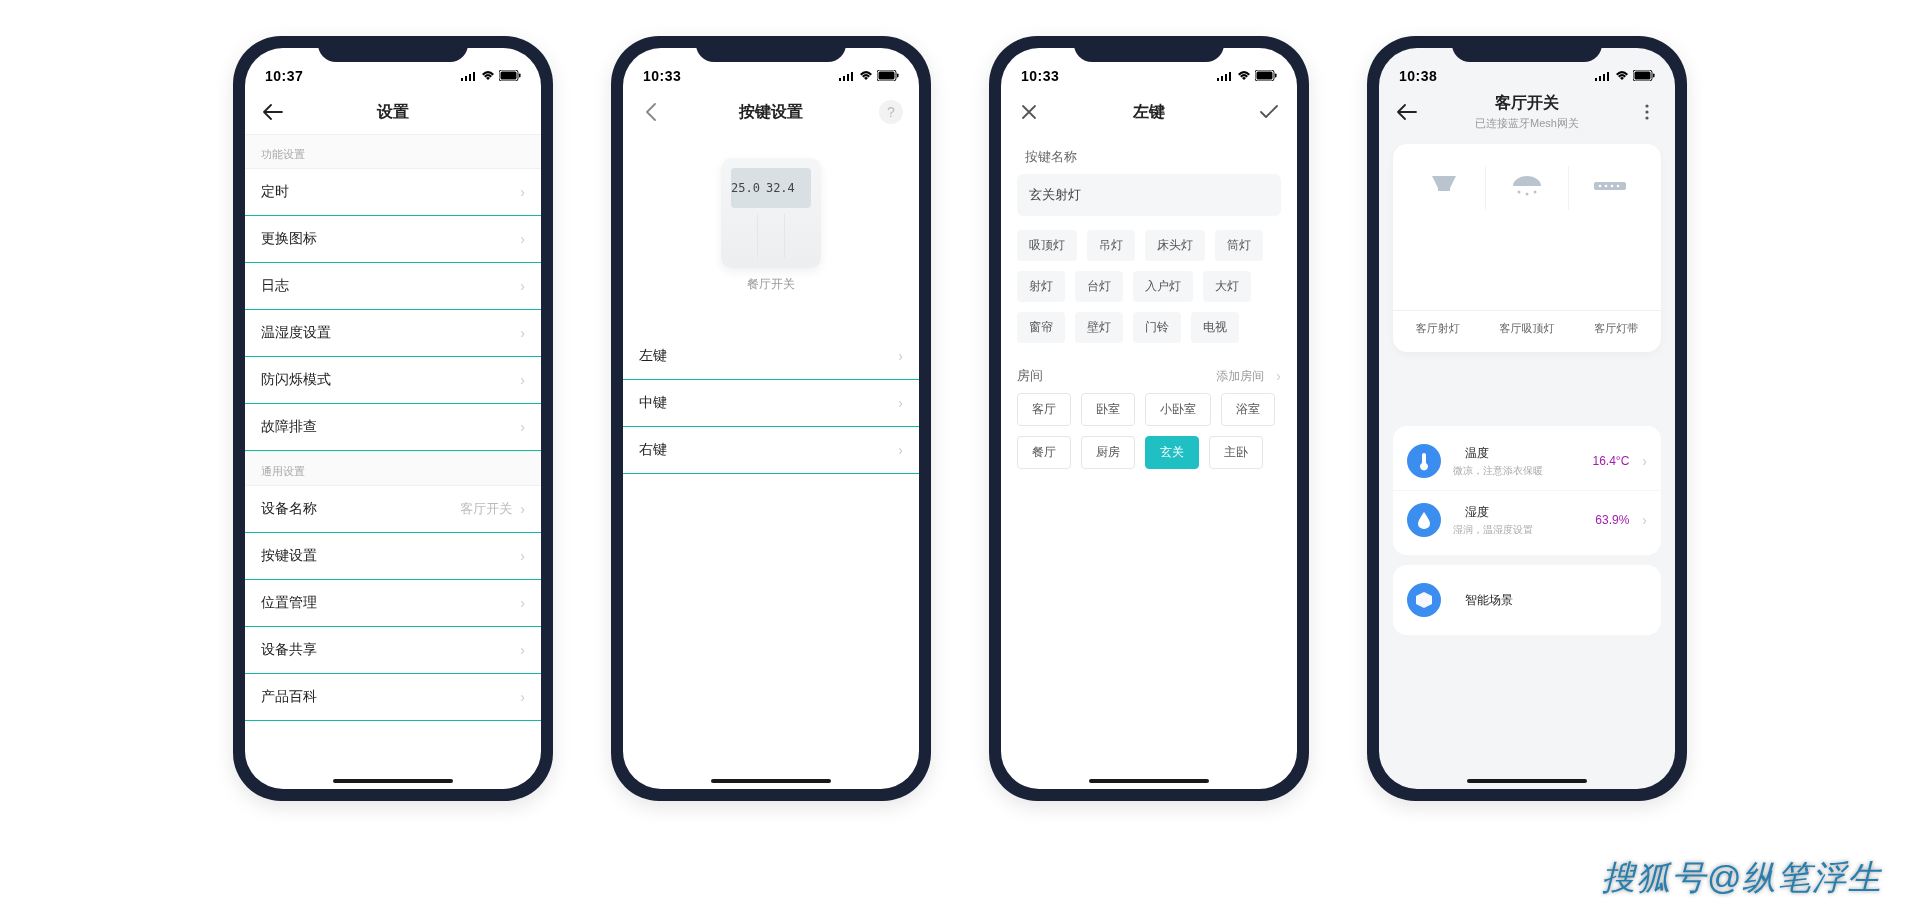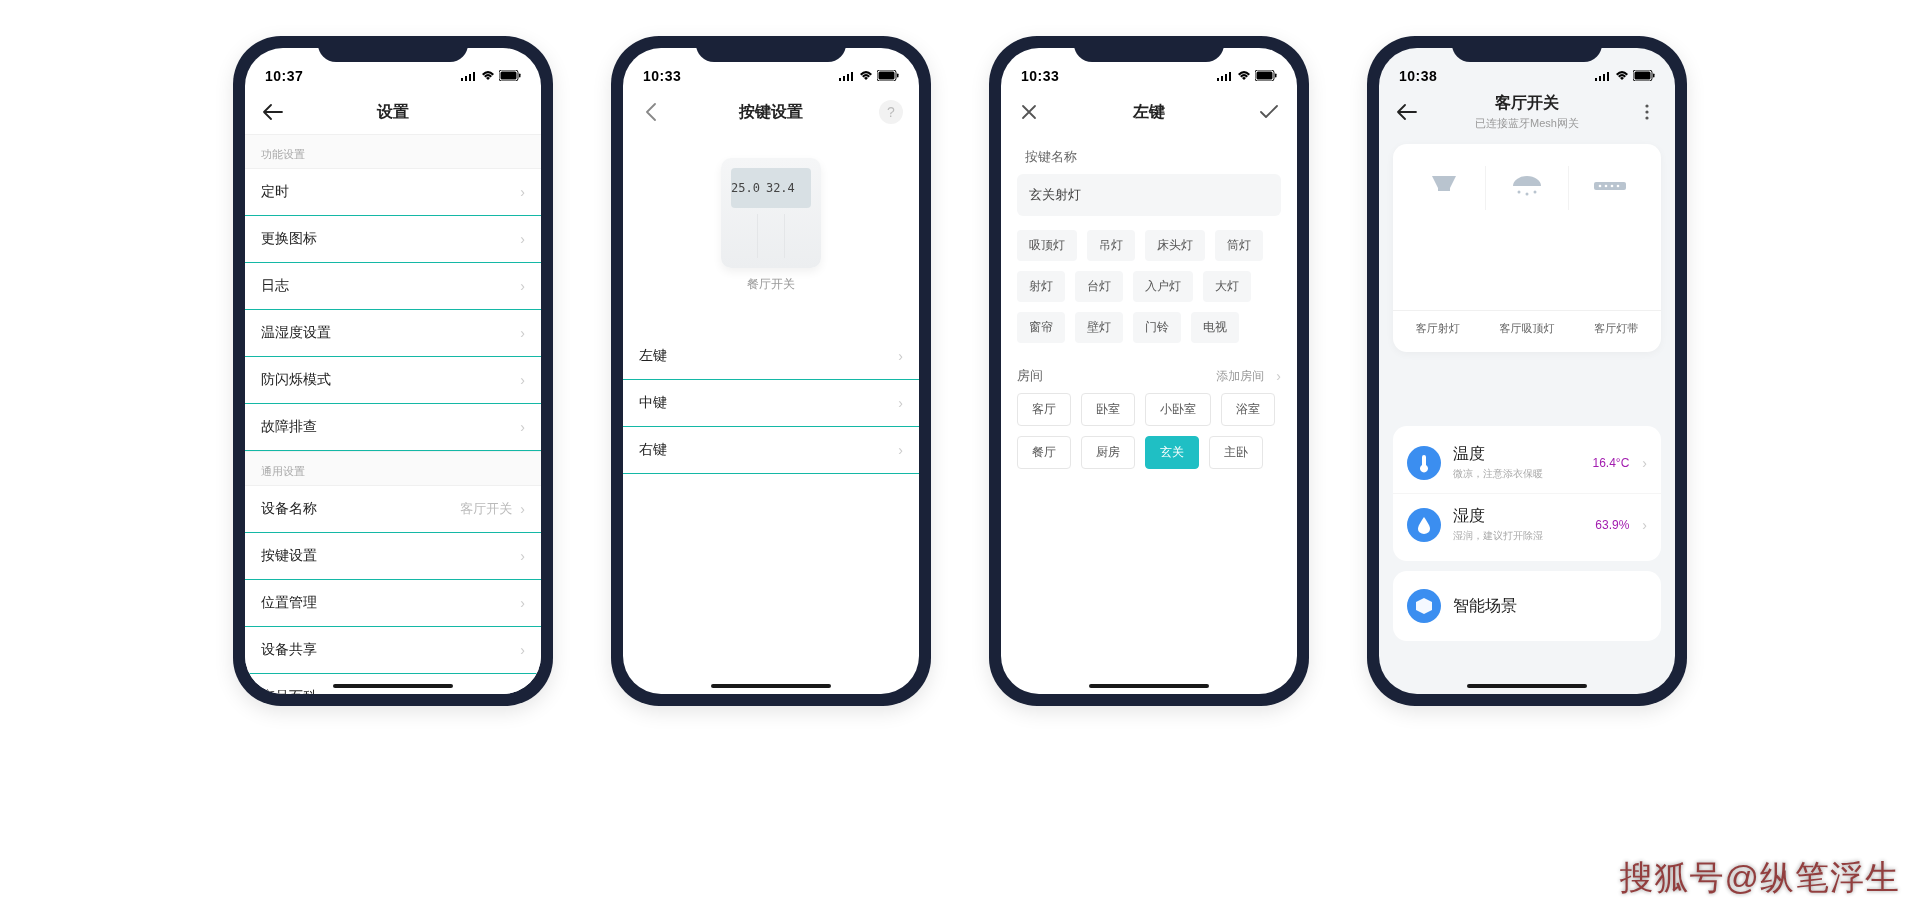--- a/index.html
+++ b/index.html
@@ -1,18 +1,18 @@
 <!DOCTYPE html>
 <html><head>
 <meta charset="utf-8">
 <style>
   * { box-sizing: border-box; margin: 0; padding: 0; }
   body { background: #ffffff; font-family: -apple-system, "PingFang SC", "Helvetica Neue", Arial, sans-serif; width: 1920px; height: 907px; overflow: hidden; position: relative; }
   .phones { display: flex; justify-content: center; gap: 58px; padding-top: 36px; }
-  .phone { width: 320px; height: 670px; background: #1a2238; border-radius: 48px; padding: 12px; position: relative; box-shadow: 0 6px 20px rgba(0,0,0,.1); }
+  .phone { width: 320px; height: 765px; background: #1a2238; border-radius: 48px; padding: 12px; position: relative; box-shadow: 0 6px 20px rgba(0,0,0,.1); }
   .screen { width: 100%; height: 100%; background: #fff; border-radius: 38px; overflow: hidden; position: relative; }
   .notch { position: absolute; top: 0; left: 50%; transform: translateX(-50%); width: 150px; height: 26px; background: #1a2238; border-radius: 0 0 18px 18px; z-index: 10; }
   .status-bar { height: 42px; display: flex; justify-content: space-between; align-items: center; padding: 14px 20px 0; font-size: 14px; font-weight: 600; }
   .status-bar .time { letter-spacing: .5px; }
   .status-bar .icons { display: flex; gap: 4px; align-items: center; }
   .nav { height: 44px; display: flex; align-items: center; justify-content: center; position: relative; padding: 0 16px; }
   .nav .left, .nav .right { position: absolute; top: 50%; transform: translateY(-50%); width: 32px; height: 32px; display: flex; align-items: center; justify-content: center; color: #333; }
   .nav .left { left: 12px; }
   .nav .right { right: 12px; }
   .nav-title { font-size: 16px; font-weight: 600; color: #222; }
@@ -48,25 +48,25 @@
   .switch-labels { display: flex; justify-content: space-around; padding-top: 10px; }
   .switch-labels span { font-size: 11px; color: #666; flex: 1; text-align: center; }
   .sensor-card { margin: 0 14px 10px; background: #fff; border-radius: 14px; padding: 6px 0; }
   .sensor-row { display: flex; align-items: center; padding: 12px 14px; }
   .sensor-row + .sensor-row { border-top: 1px solid #f5f5f5; }
   .sensor-ico { width: 34px; height: 34px; border-radius: 50%; display: flex; align-items: center; justify-content: center; margin-right: 12px; color: #fff; font-size: 16px; }
   .sensor-ico.temp { background: #3b8ef0; }
   .sensor-ico.hum { background: #3b8ef0; }
   .sensor-ico.scene { background: #3b8ef0; }
   .sensor-txt { flex: 1; }
-  .sensor-txt .t1 { font-size: 16px; color: #222; }
+  .sensor-txt .t1 { font-size: 12px; color: #222; margin-left: 12px; }
   .sensor-txt .t2 { font-size: 10px; color: #aaa; margin-top: 2px; }
   .sensor-val { font-size: 12px; color: #a21caf; margin-right: 13px; }
   .home-ind { position: absolute; bottom: 6px; left: 50%; transform: translateX(-50%); width: 120px; height: 4px; background: #000; border-radius: 3px; opacity: .9; }
-  .watermark { position: absolute; right: 20px; bottom: 6px; font-size: 34px; color: #7f1d1d; opacity: .85; font-weight: 500; text-shadow: 0 0 4px rgba(0,0,0,.5); letter-spacing: 1px; }
+  .watermark { position: absolute; right: 38px; bottom: 6px; font-size: 34px; color: #0369a1; opacity: .85; font-weight: 500; text-shadow: 0 0 4px rgba(0,0,0,.5); font-style: italic; letter-spacing: 1px; }
   .scroll-area { height: calc(100% - 86px); overflow: hidden; }
 </style>
 </head>
 <body>
 
 <div class="phones">
 
   <div class="phone">
     <div class="notch"></div>
     <div class="screen">
@@ -384,21 +384,21 @@
             <span class="chev">›</span>
           </div>
           <div class="sensor-row">
             <div class="sensor-ico hum">
               <svg width="14" height="18" viewBox="0 0 14 18">
                   <path d="M7 1 C3 7 1 10 1 13 A6 5 0 0 0 13 13 C13 10 11 7 7 1 Z" fill="#fff"></path>
                 </svg>
             </div>
             <div class="sensor-txt">
               <div class="t1">湿度</div>
-              <div class="t2">湿润，建议打开除湿</div>
+              <div class="t2">湿润，温湿度设置</div>
             </div>
             <span class="sensor-val">63.9%</span>
             <span class="chev">›</span>
           </div>
         </div>
         <div class="sensor-card">
           <div class="sensor-row">
             <div class="sensor-ico scene">
               <svg width="18" height="18" viewBox="0 0 18 18">
                   <path d="M9 1 L17 5 L9 9 L1 5 Z M1 5 V13 L9 17 V9 Z M17 5 V13 L9 17 V9 Z" fill="#fff" fill-opacity=".95"></path>

